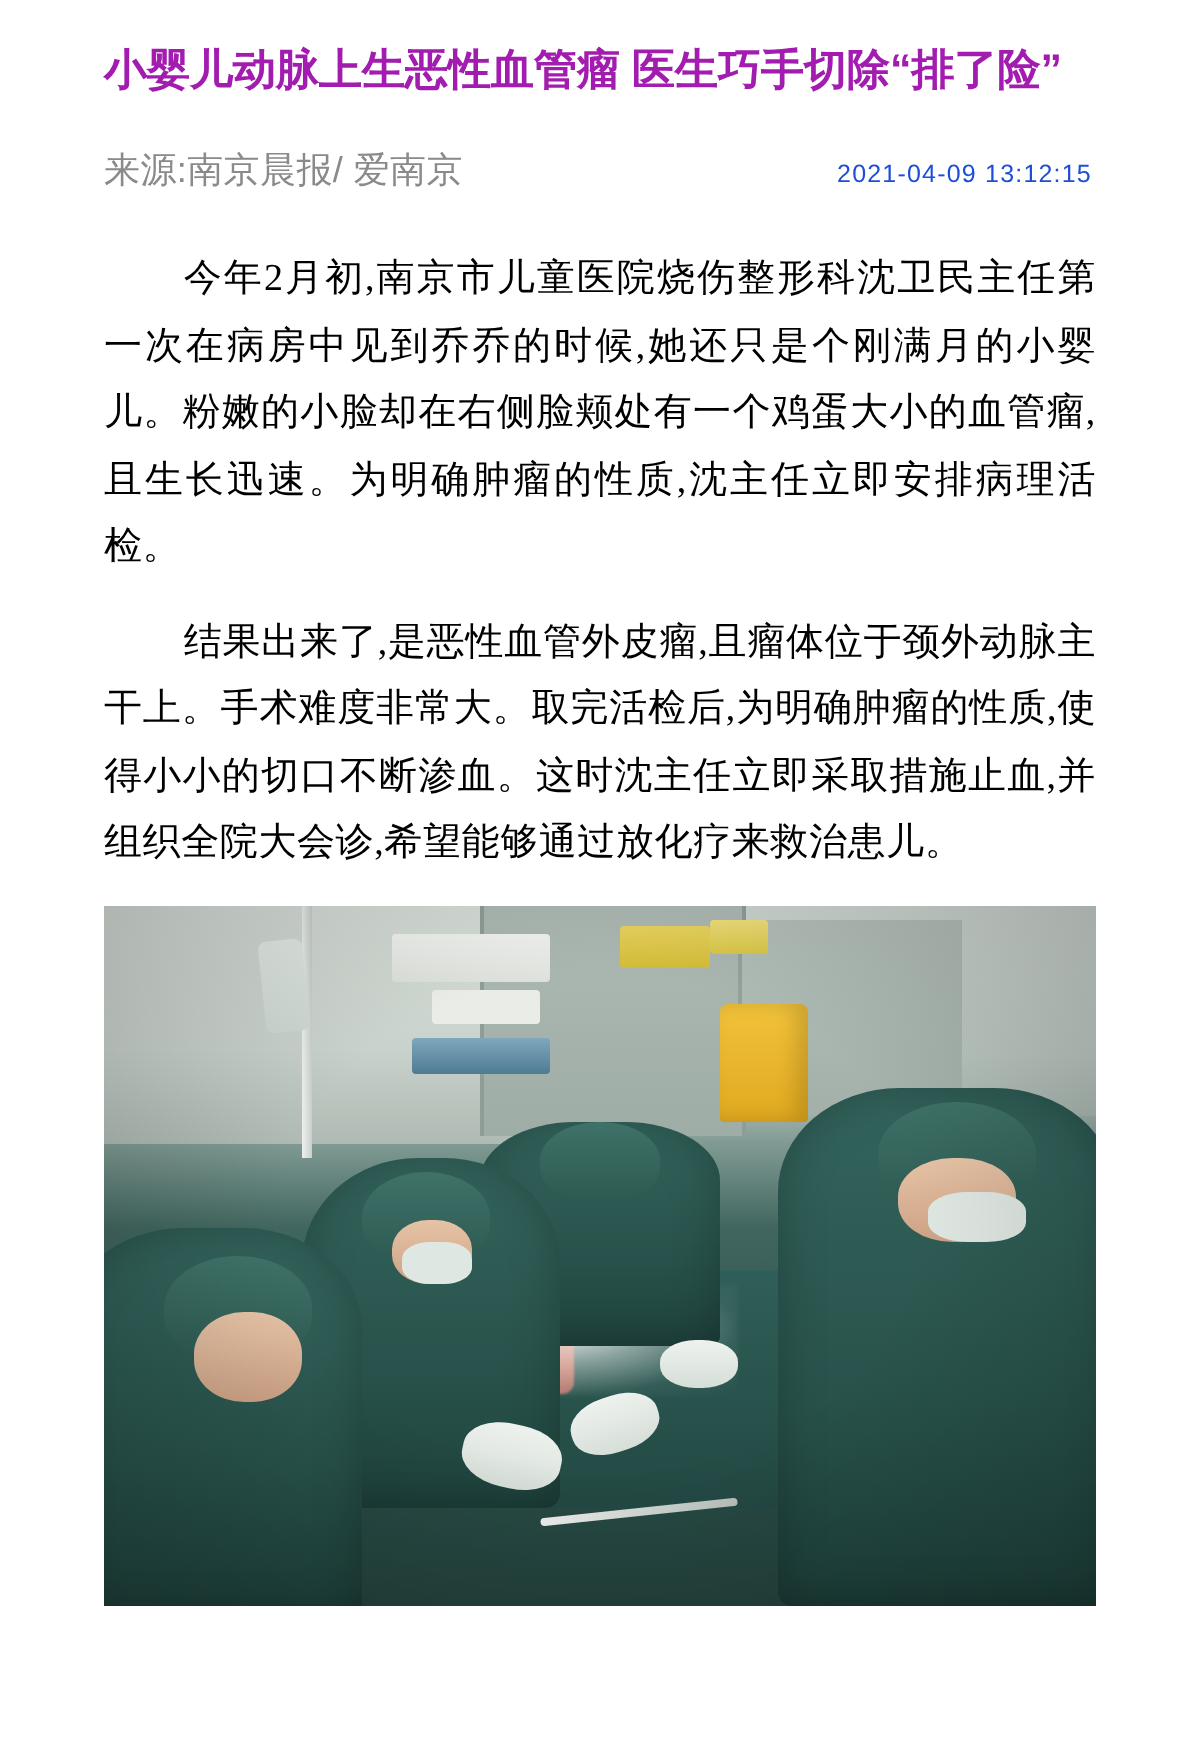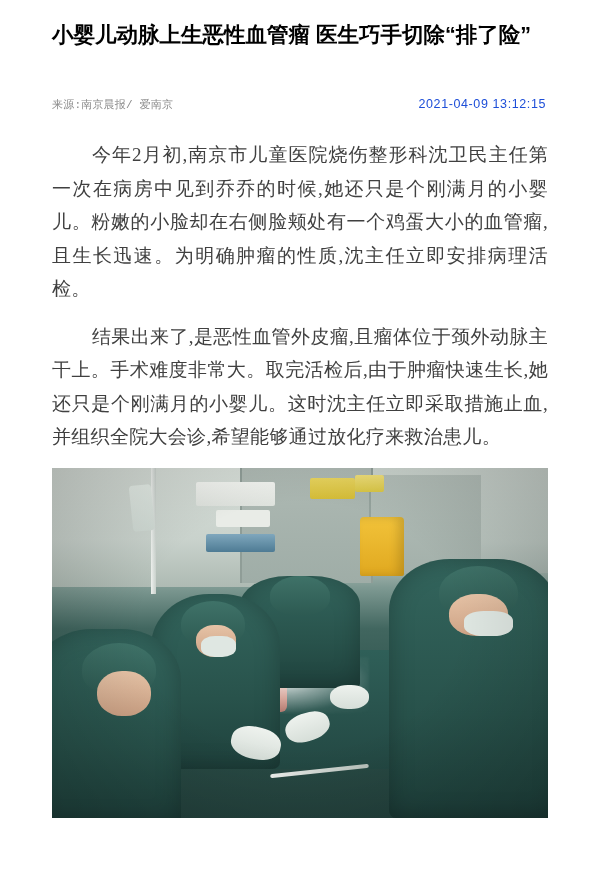--- a/index.html
+++ b/index.html
@@ -19,53 +19,52 @@
     height: 882px;
     box-sizing: border-box;
     padding: 16px 52px 0 52px;
     position: relative;
   }
   .article-title {
     font-family: "Liberation Sans", "DejaVu Sans", sans-serif;
     font-weight: bold;
     font-size: 21.5px;
     line-height: 31px;
-    color: #000000;
+    color: #a21caf;
     letter-spacing: 0px;
     margin: 4px 0 0 0;
     padding-right: 6px;
   }
   .meta-row {
     display: flex;
     align-items: baseline;
     justify-content: space-between;
     margin-top: 22px;
     padding-right: 2px;
   }
   .meta-source {
-    font-family: Liberation Mono, monospace;
-    font-size: 11px;
+    font-family: Liberation Sans, sans-serif;
+    font-size: 18px;
     color: #8a8a8a;
     letter-spacing: 0.2px;
-    margin-top: 24px;
   }
   .meta-time {
     font-family: "Liberation Sans", "DejaVu Sans", sans-serif;
     font-size: 12.5px;
     color: #1d4ed8;
     letter-spacing: 0.6px;
   }
   .body-text {
     margin-top: 26px;
   }
   .para {
     font-family: "Liberation Serif", "DejaVu Serif", serif;
     font-size: 19px;
     line-height: 33.5px;
-    color: #404040;
+    color: #000000;
     text-align: justify;
     text-justify: inter-ideograph;
     text-indent: 2.1em;
     margin: 0 0 14px 0;
     letter-spacing: 0.3px;
   }
   .figure {
     margin-top: 10px;
     width: 496px;
     height: 350px;
@@ -216,21 +215,21 @@
 
   <h1 class="article-title">小婴儿动脉上生恶性血管瘤 医生巧手切除“排了险”</h1>
 
   <div class="meta-row">
     <span class="meta-source">来源:南京晨报/ 爱南京</span>
     <span class="meta-time">2021-04-09 13:12:15</span>
   </div>
 
   <div class="body-text">
     <p class="para">今年2月初,南京市儿童医院烧伤整形科沈卫民主任第一次在病房中见到乔乔的时候,她还只是个刚满月的小婴儿。粉嫩的小脸却在右侧脸颊处有一个鸡蛋大小的血管瘤,且生长迅速。为明确肿瘤的性质,沈主任立即安排病理活检。</p>
-    <p class="para">结果出来了,是恶性血管外皮瘤,且瘤体位于颈外动脉主干上。手术难度非常大。取完活检后,由于肿瘤快速生长,她还只是个刚满月的小婴儿。这时沈主任立即采取措施止血,并组织全院大会诊,希望能够通过放化疗来救治患儿。</p>
+    <p class="para">结果出来了,是恶性血管外皮瘤,且瘤体位于颈外动脉主干上。手术难度非常大。取完活检后,为明确肿瘤的性质,使得小小的切口不断渗血。这时沈主任立即采取措施止血,并组织全院大会诊,希望能够通过放化疗来救治患儿。</p>
   </div>
 
   <div class="figure">
     <div class="photo">
       <div class="wall-left"></div>
       <div class="wall-right"></div>
       <div class="cabinet-a"></div>
       <div class="cabinet-b"></div>
       <div class="shelf-items"></div>
       <div class="shelf-items2"></div>

